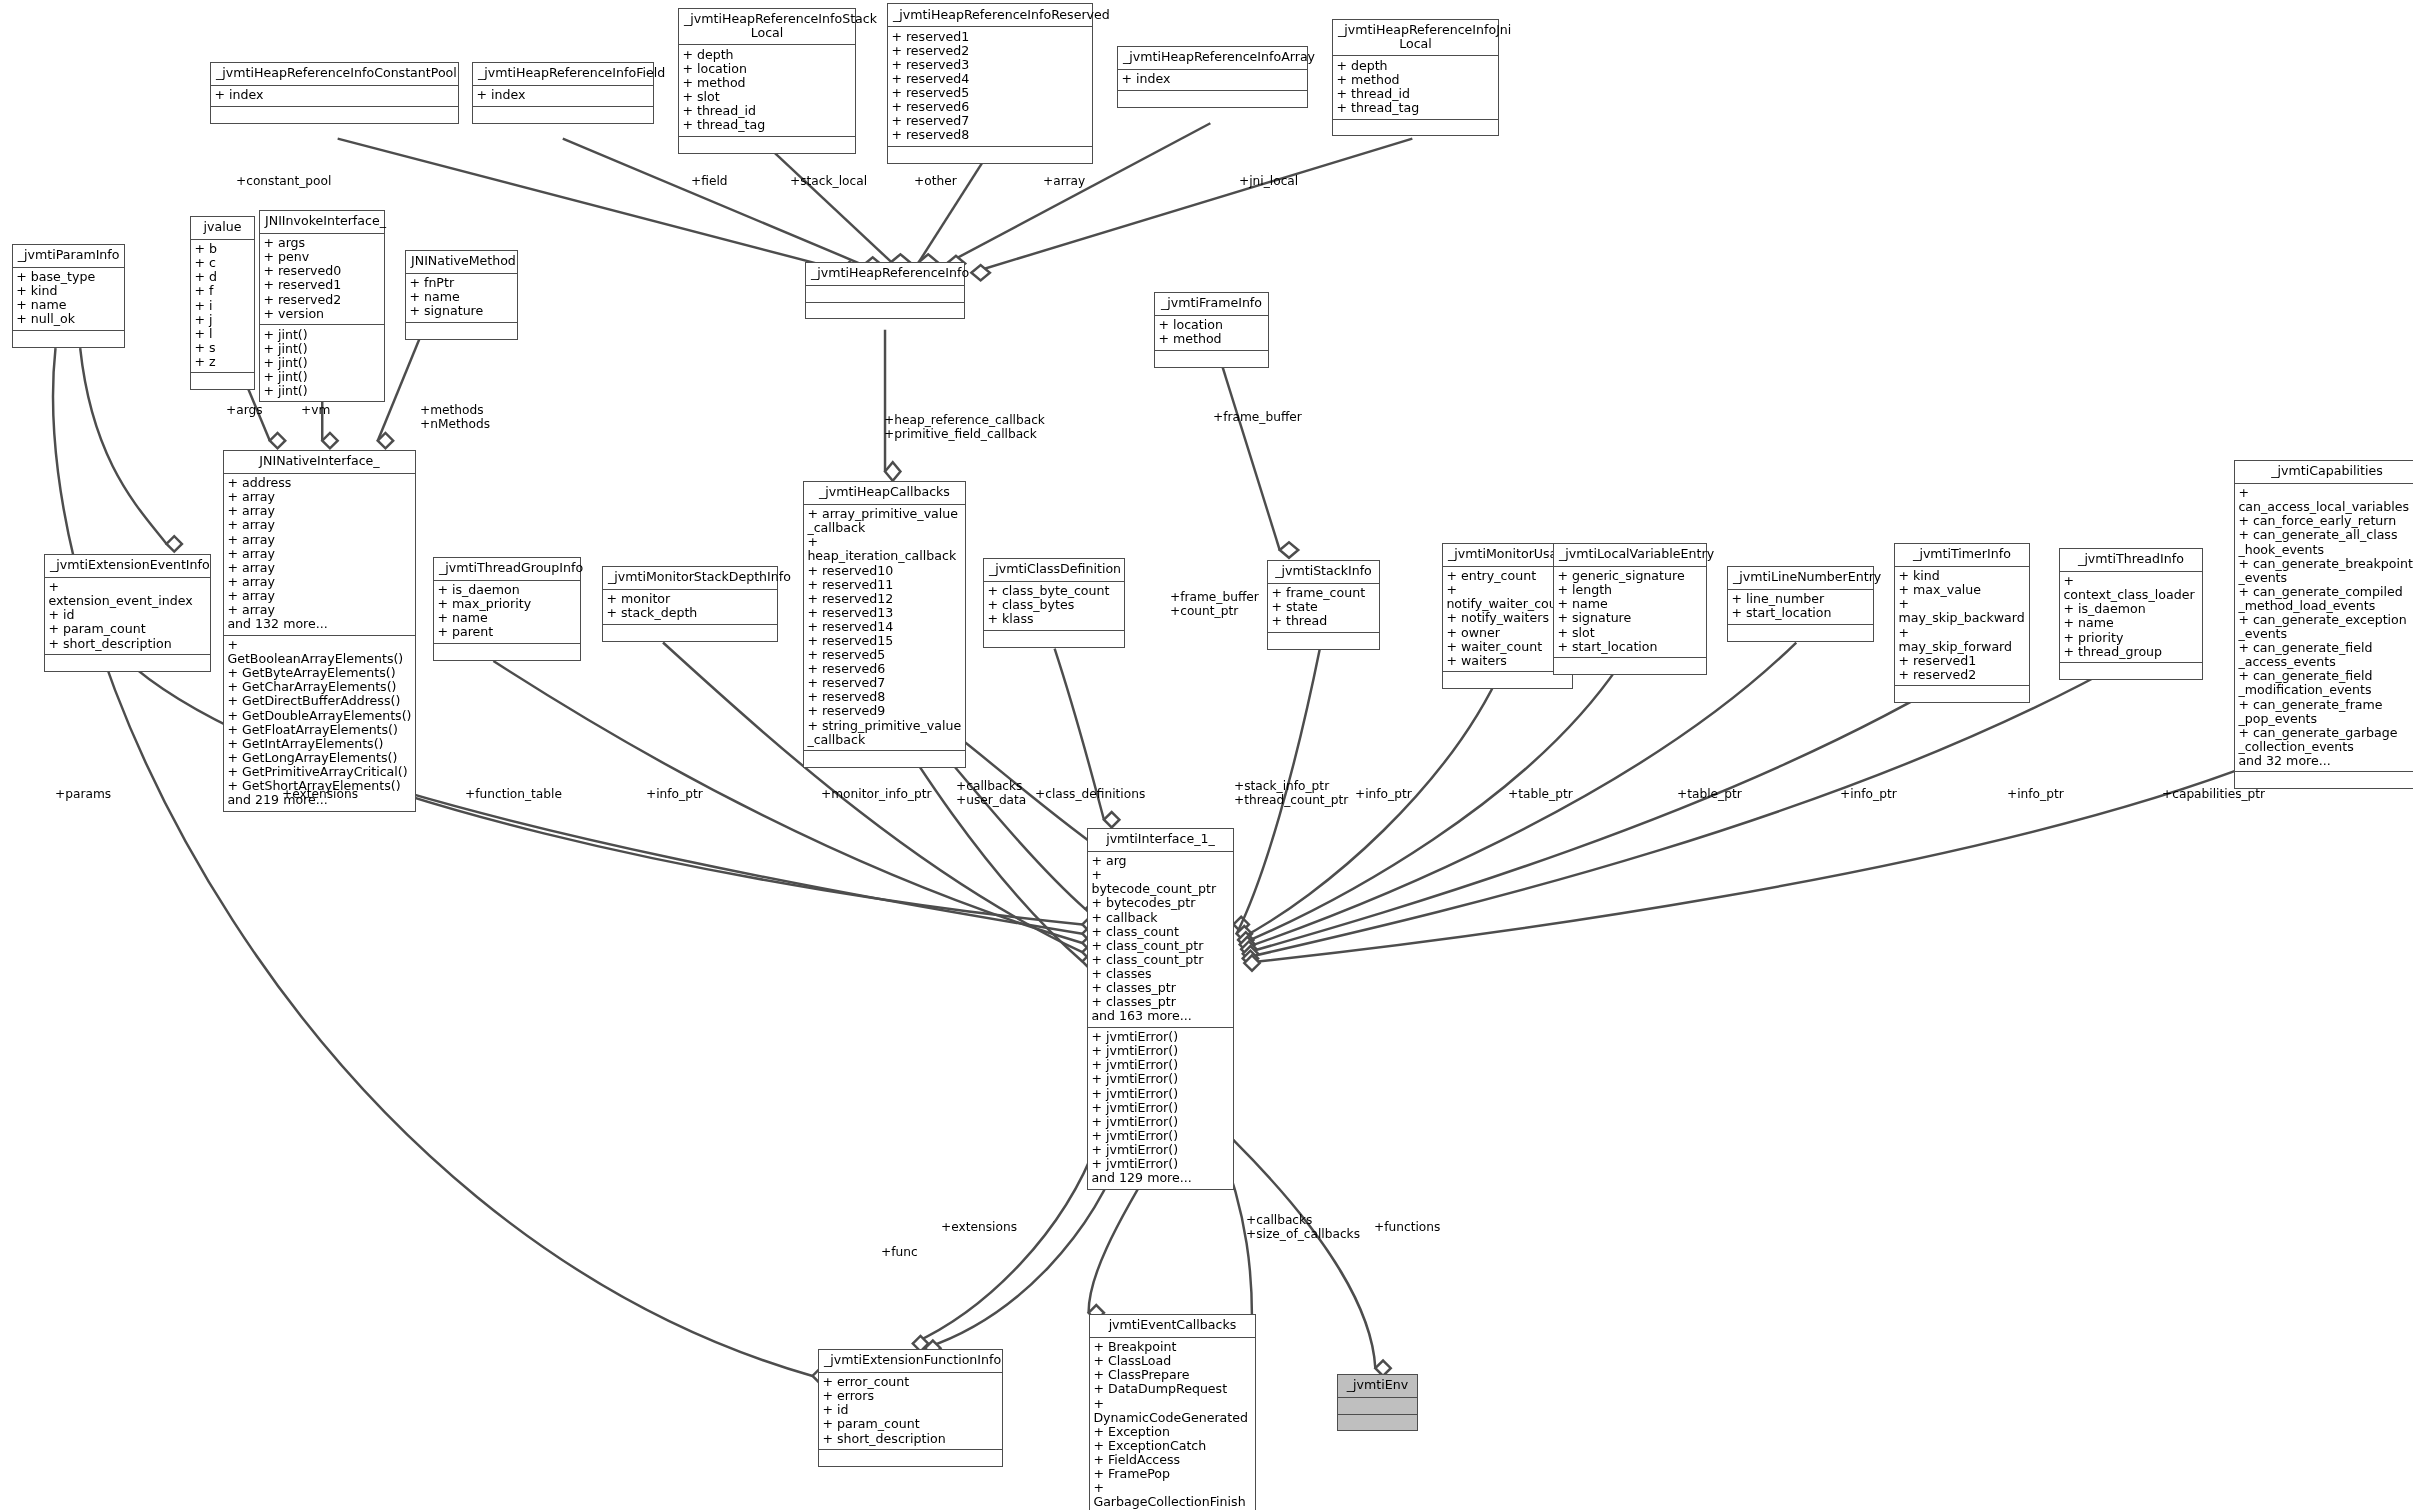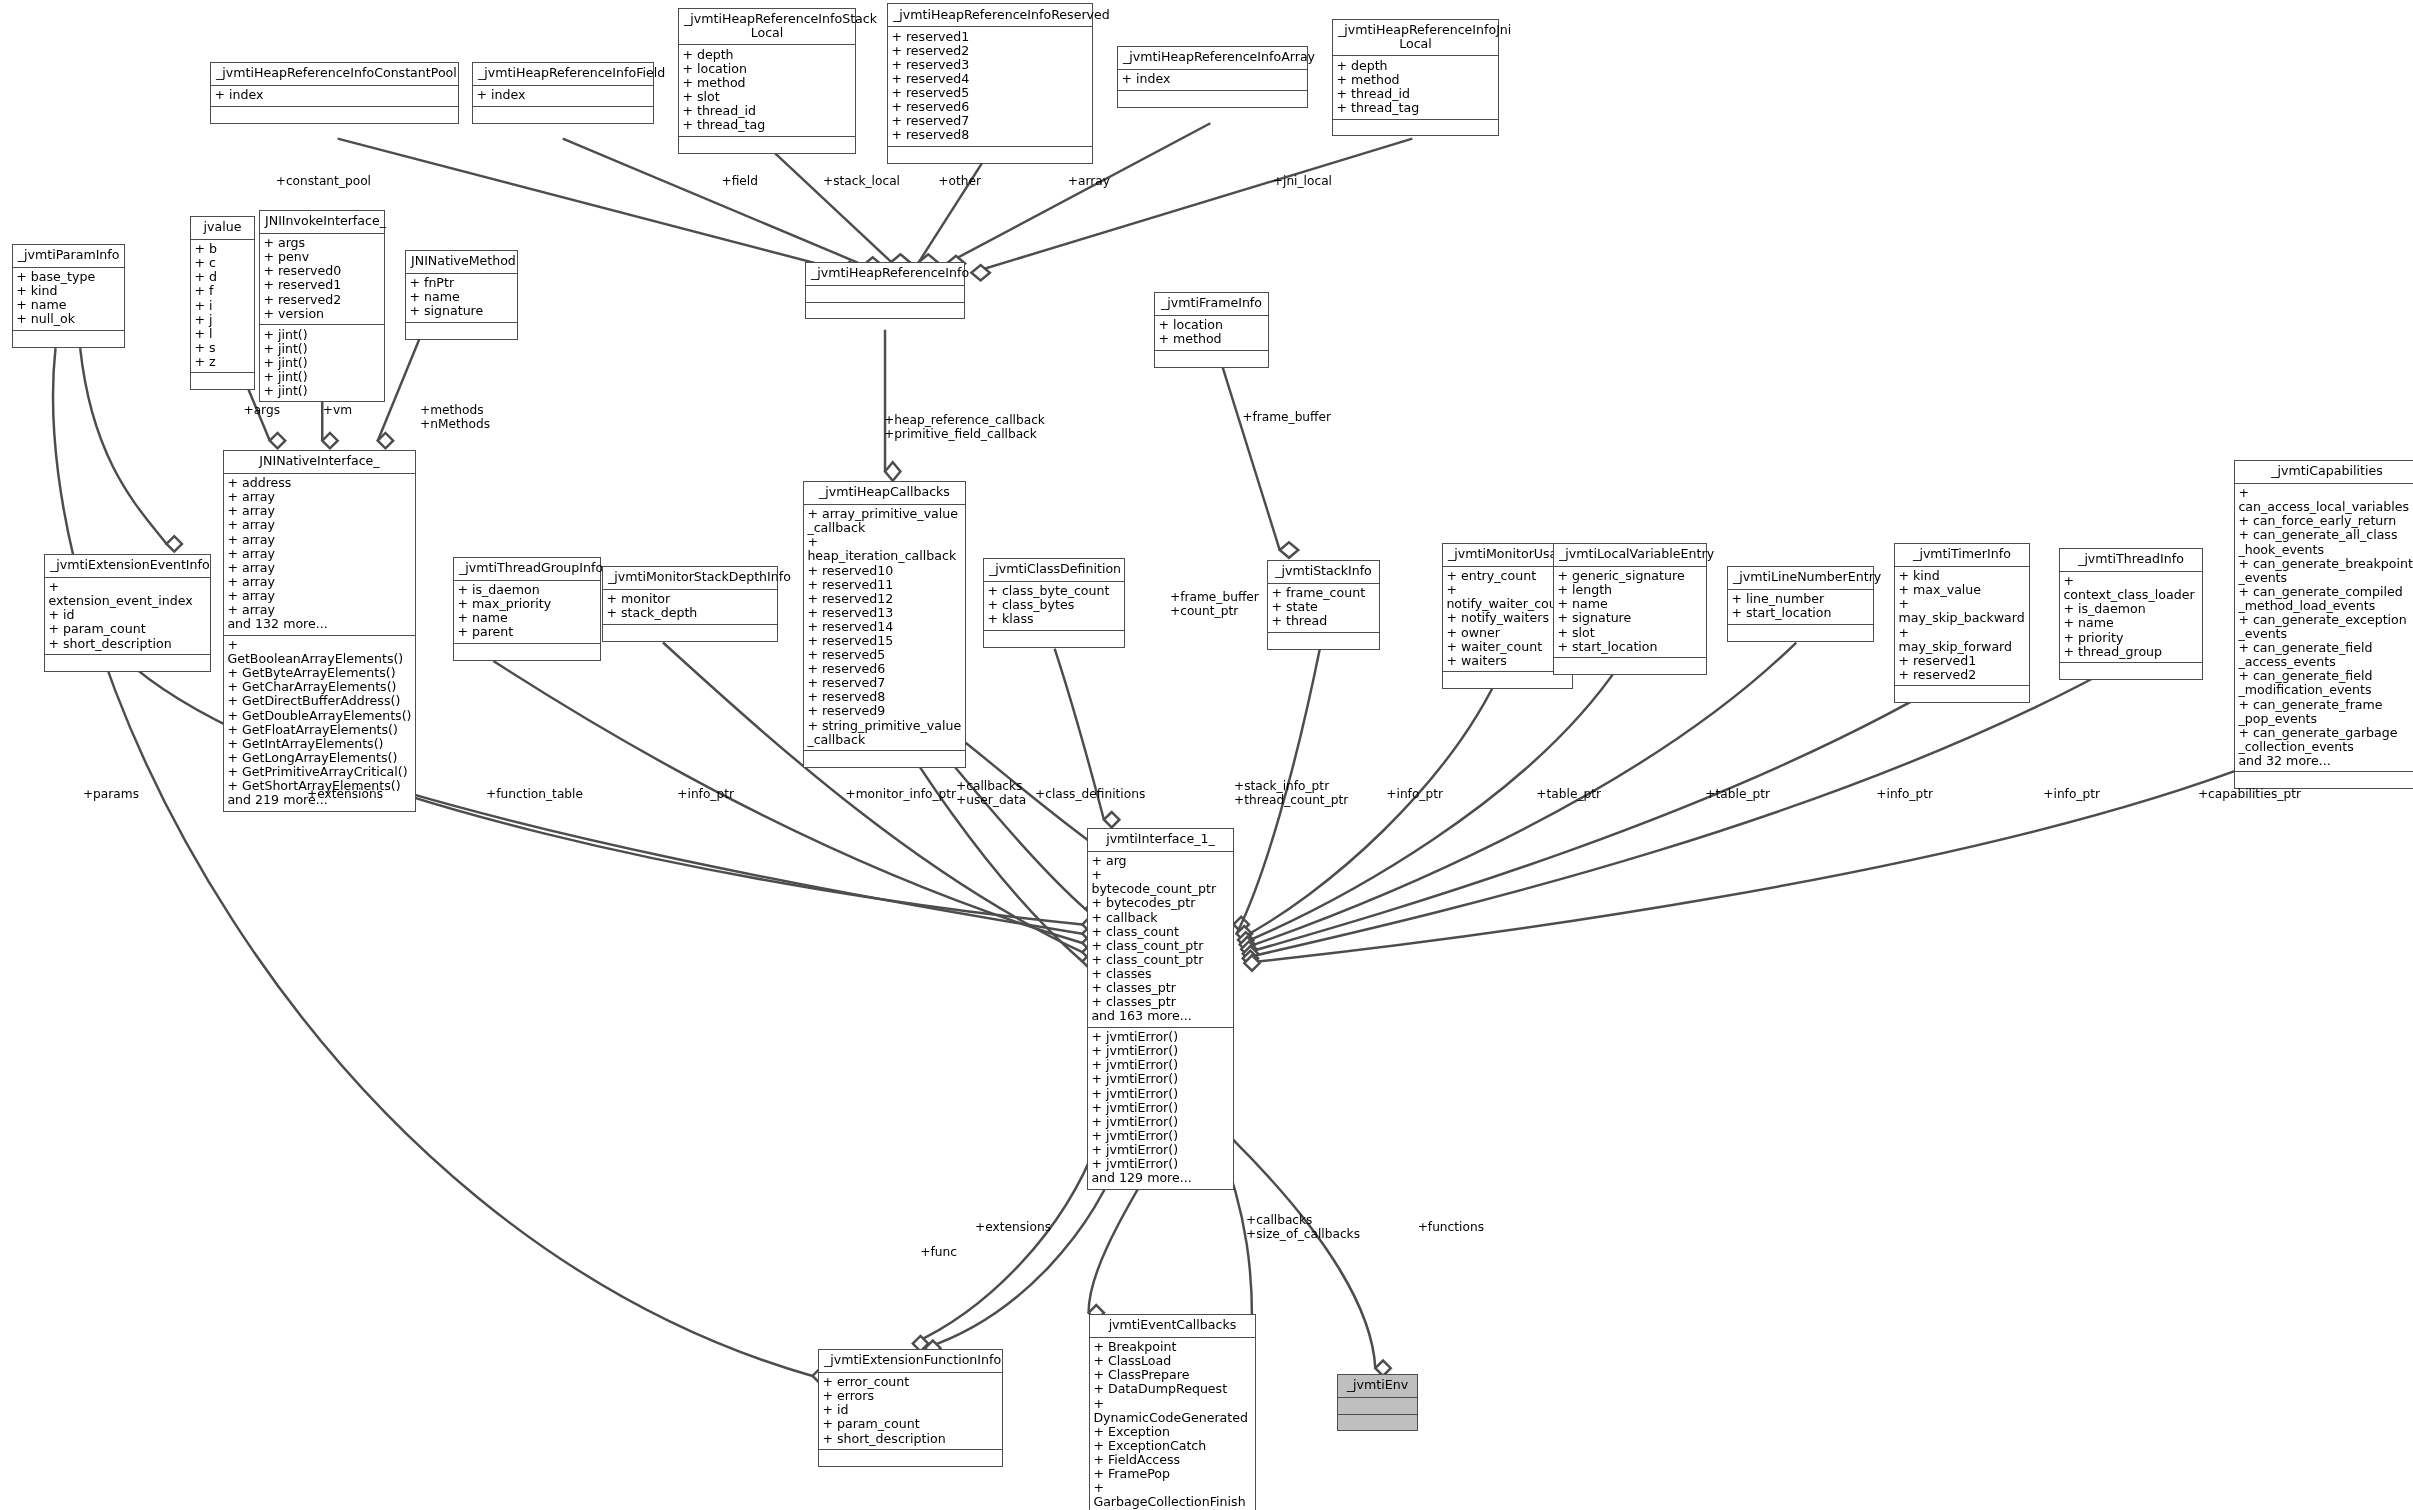--- a/index.html
+++ b/index.html
@@ -70,21 +70,21 @@
   }
   .edge-label {
     position: absolute;
     font-size: 12.2px;
     line-height: 1.15;
     color: #000000;
     white-space: pre-line;
     text-align: center;
   }
   .edge-label.la { text-align: left; }
-  .edge-label.ct { text-align: right; }
+  .edge-label.ct { text-align: left; }
 </style>
 </head>
 <body>
 
 <div id="canvas">
 
   <svg class="edges" viewBox="0 0 1565 980" preserveAspectRatio="none" width="2413" height="1510">
 
     <path d="M 219 90 L 545 175"></path>
     <polygon class="diamond" points="545,175 551,170 557,175 551,180"></polygon>
@@ -355,21 +355,21 @@
       <div>+ reserved6</div>
       <div>+ reserved7</div>
       <div>+ reserved8</div>
       <div>+ reserved9</div>
       <div>+ string_primitive_value
 _callback</div>
     </div>
     <div class="uml-ops"></div>
   </div>
 
-  <div class="umlbox" style="left:433px; top:557px; width:148px;margin-left:20px;">
+  <div class="umlbox" style="left:433px; top:557px; width:148px;">
     <div class="uml-title">_jvmtiThreadGroupInfo</div>
     <div class="uml-attrs">
       <div>+ is_daemon</div>
       <div>+ max_priority</div>
       <div>+ name</div>
       <div>+ parent</div>
     </div>
     <div class="uml-ops"></div>
   </div>
 

